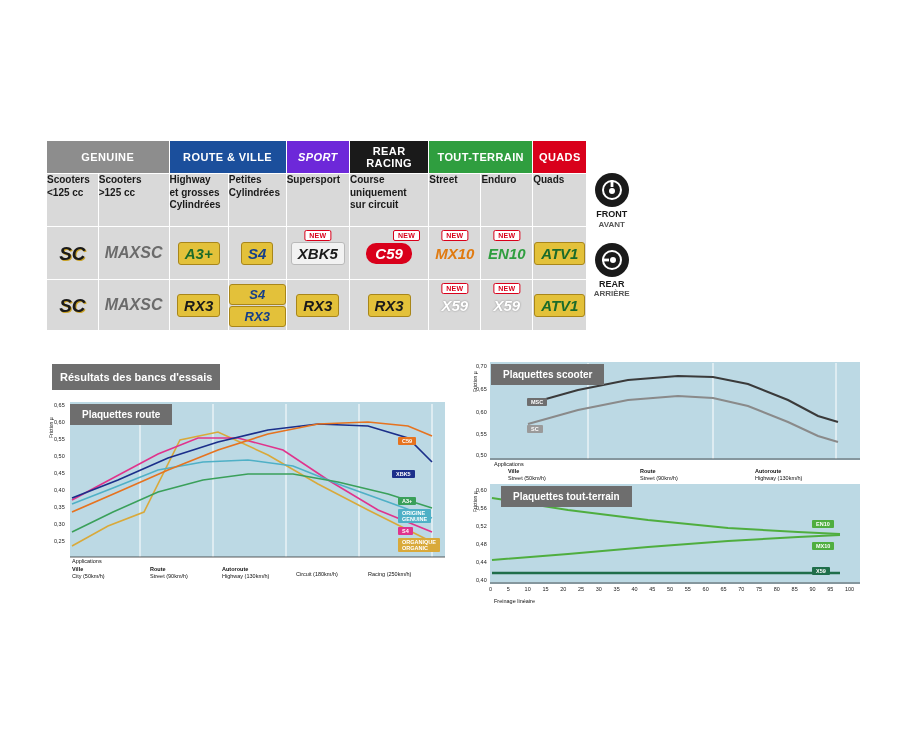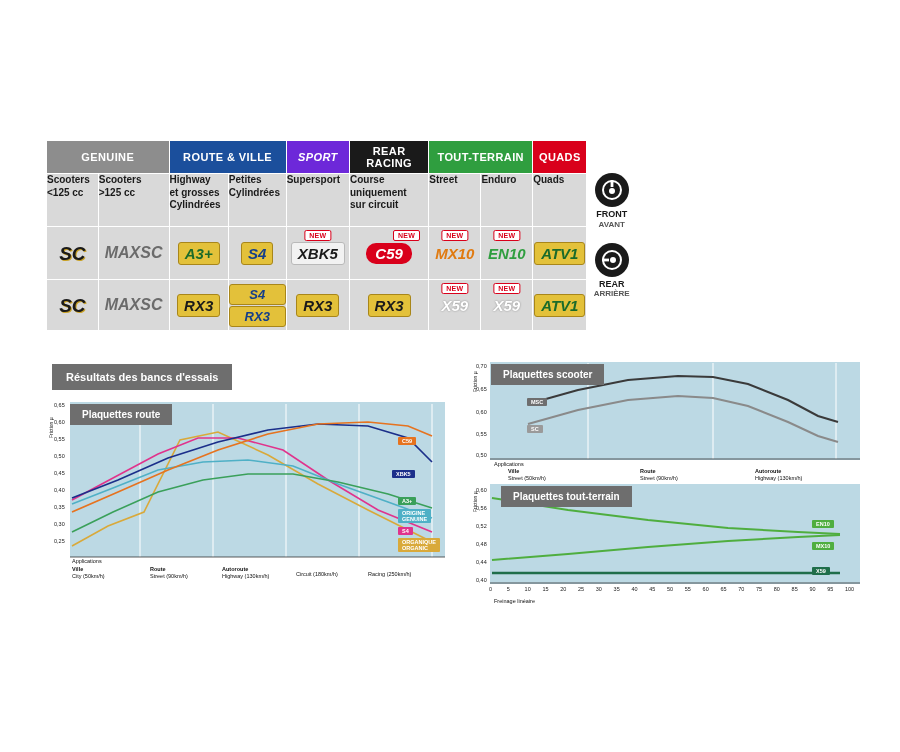--- a/index.html
+++ b/index.html
@@ -32,21 +32,21 @@
   .b-plain{background:transparent;color:#1a1a1a;}
   .newtag{position:absolute;top:3px;left:50%;transform:translateX(-50%);background:#fff;border:1px solid #d9001b;color:#d9001b;font-size:7px;font-weight:bold;padding:1px 4px;border-radius:2px;letter-spacing:.3px;}
   .stack span{display:block;margin:1px auto;}
 
   .axicon{width:34px;height:34px;border-radius:50%;background:#1a1a1a;color:#fff;display:flex;align-items:center;justify-content:center;margin:0 auto 2px auto;font-size:18px;}
   .axlabel{font-size:9px;font-weight:bold;color:#1a1a1a;text-align:center;line-height:1.2;}
   .axsub{font-size:8px;color:#555;text-align:center;}
 
   
   .panel-title{position:absolute;background:#6e6e6e;color:#fff;font-size:10px;font-weight:bold;padding:5px 12px;white-space:nowrap;z-index:5;}
-  .title-big{font-size:11px;padding:7px 14px;}
+  .title-big{font-size:11px;padding:7px 8px;}
   .plotbox{position:absolute;background:#bcd9e4;}
   .axlab{position:absolute;font-size:5.5px;color:#222;white-space:nowrap;}
   .ytitle{position:absolute;font-size:5px;color:#222;transform:rotate(-90deg);transform-origin:left top;white-space:nowrap;}
   .xcap{position:absolute;font-size:5.5px;color:#111;white-space:nowrap;line-height:1.25;}
   .tagbox{position:absolute;font-size:5.5px;font-weight:bold;color:#fff;padding:1px 4px;white-space:nowrap;border-radius:1px;}
   svg{display:block;}
 </style>
 </head>
 <body>
 

